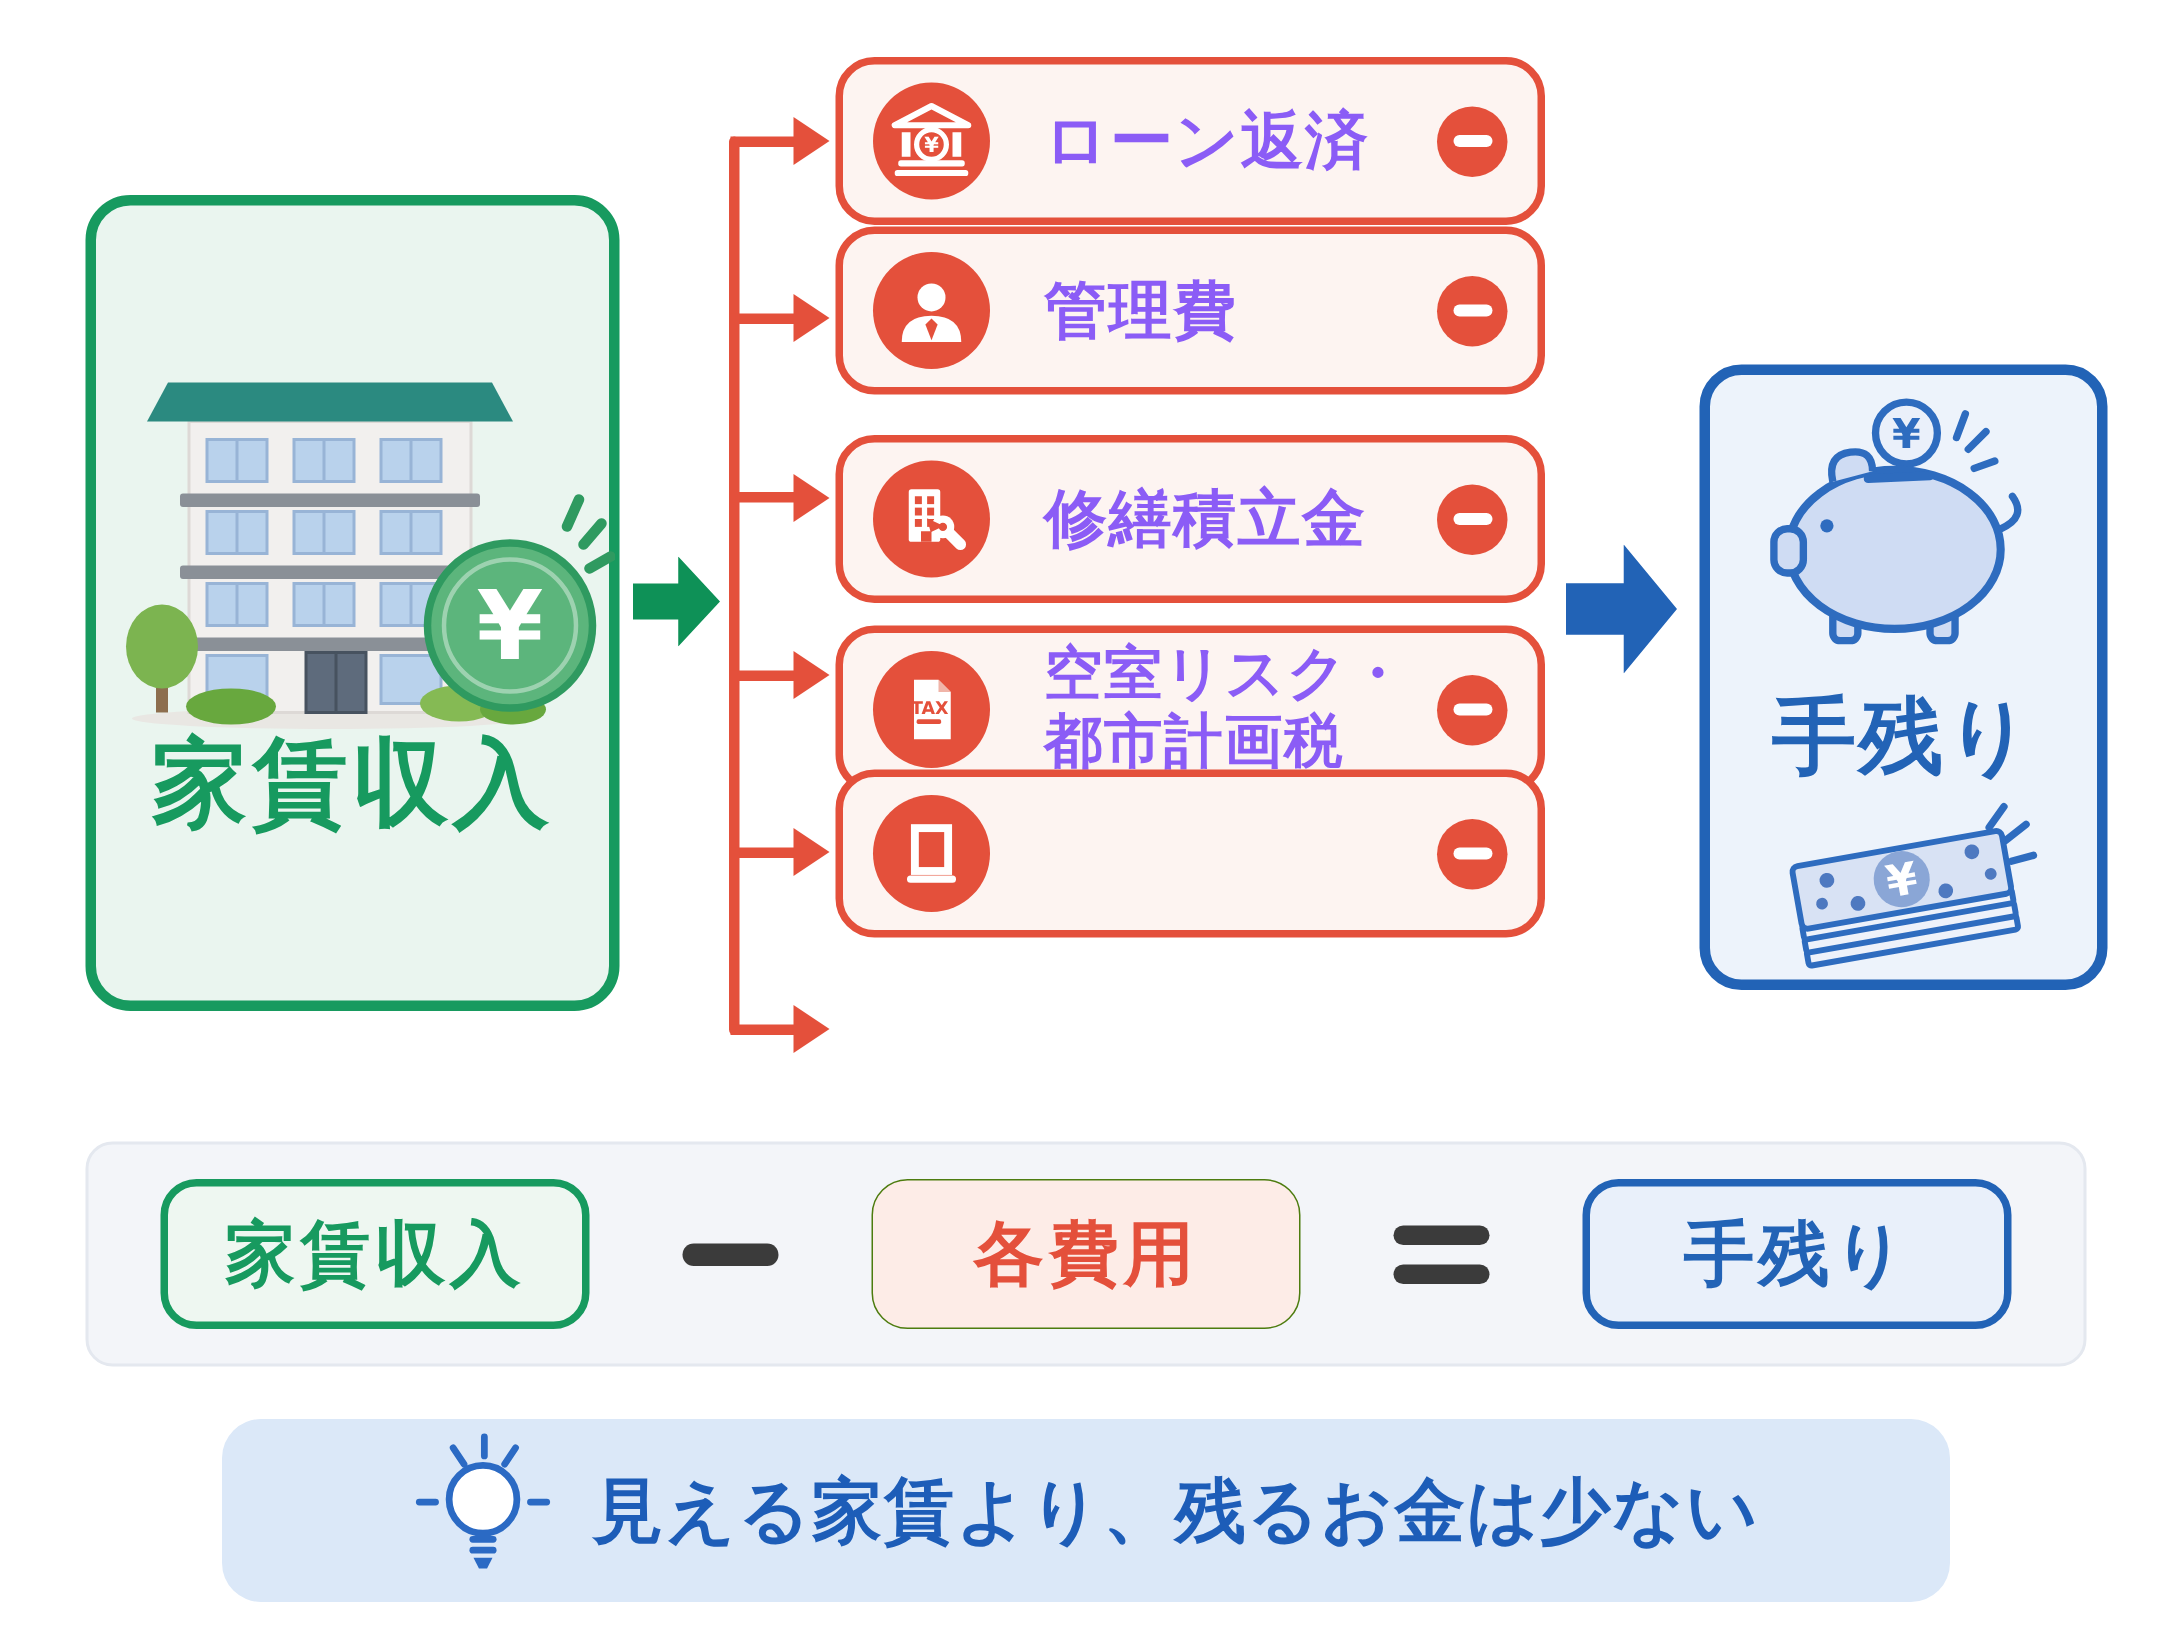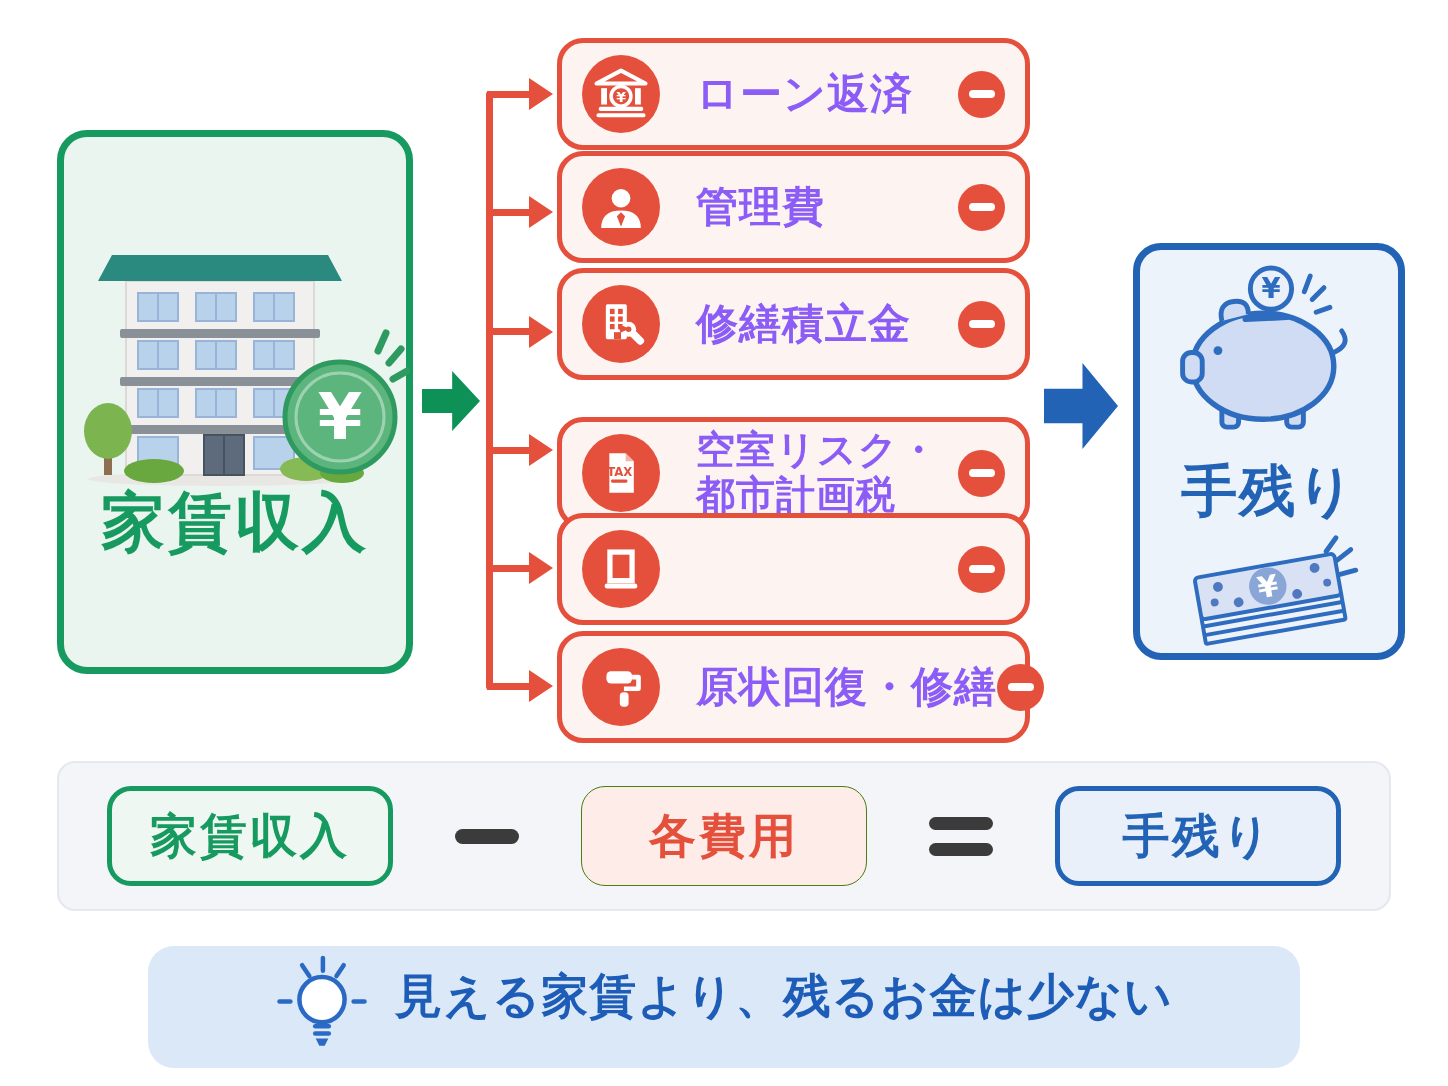--- a/index.html
+++ b/index.html
@@ -62,21 +62,21 @@
   .op-minus{width:64px;height:15px;background:#3b3b3b;border-radius:8px;}
   .op-equals{display:flex;flex-direction:column;gap:13px;}
   .op-equals .bar{width:64px;height:13px;background:#3b3b3b;border-radius:7px;}
   
   .note-bar{
     position:absolute;left:148px;top:946px;width:1152px;height:122px;box-sizing:border-box;
     background:#dbe8f8;border-radius:26px;
     display:flex;align-items:center;justify-content:center;gap:26px;
   }
   .bulb{width:94px;height:102px;margin-top:-4px;flex:0 0 auto;}
-  .note-col{display:flex;flex-direction:column;align-items:flex-end;}
+  .note-col{display:flex;flex-direction:row;align-items:flex-end;}
   .note-text{font-size:47px;font-weight:900;color:#1d5db8;letter-spacing:1px;white-space:nowrap;}
   .note-dots{margin-top:7px;height:14px;background-image:radial-gradient(circle at 7px 7px,#2b6ac4 5.5px,rgba(0,0,0,0) 6.2px);
     background-size:30px 14px;background-repeat:repeat-x;}
 </style>
 </head>
 <body>
 
 <div class="canvas">
 
   <div class="income-box">
@@ -178,21 +178,21 @@
         <path d="M7,42 q0,-15 17,-15 q17,0 17,15 z" fill="#fff"></path>
         <polygon points="24,28.5 20.5,32 24,41 27.5,32" fill="#e4503b"></polygon>
       </svg>
     </div>
     <div class="exp-label">管理費</div>
     <div class="minus-badge">
         <div class="bar"></div>
       </div>
   </div>
 
-  <div class="exp" style="top:268px">
+  <div class="exp" style="top:290px">
     <div class="exp-icon">
       <svg viewBox="0 0 48 48">
         <rect x="11" y="7" width="18" height="30" rx="1.5" fill="#fff"></rect>
         <g fill="#e4503b">
           <rect x="14.5" y="11" width="4" height="4.5"></rect>
             <rect x="21.5" y="11" width="4" height="4.5"></rect>
           <rect x="14.5" y="17.5" width="4" height="4.5"></rect>
             <rect x="21.5" y="17.5" width="4" height="4.5"></rect>
           <rect x="14.5" y="24" width="4" height="4.5"></rect>
             <rect x="21.5" y="24" width="4" height="4.5"></rect>
@@ -233,33 +233,20 @@
       <svg viewBox="0 0 48 48">
         <rect x="14.5" y="9.5" width="19" height="24.5" fill="none" stroke="#fff" stroke-width="4.5"></rect>
         <rect x="10" y="36.5" width="28" height="4.2" rx="2" fill="#fff"></rect>
       </svg>
     </div>
     <div class="minus-badge">
         <div class="bar"></div>
       </div>
   </div>
 
-  <div class="exp" style="top:631px">
-    <div class="exp-icon">
-      <svg viewBox="0 0 48 48">
-        <rect x="11.5" y="10.5" width="22" height="10.5" rx="4" fill="#fff"></rect>
-        <path d="M33.5,15.5 h5.5 v10 h-12.5" fill="none" stroke="#fff" stroke-width="4" stroke-linejoin="round"></path>
-        <rect x="23" y="28.5" width="7.5" height="12.5" rx="3.2" fill="#fff"></rect>
-      </svg>
-    </div>
-    <div class="exp-label">原状回復・修繕</div>
-    <div class="minus-badge">
-        <div class="bar"></div>
-      </div>
-  </div>
 
   <div class="block-arrow blue-arrow"></div>
 
   <div class="result-box">
     <svg class="piggy-art" viewBox="0 0 220 185">
       <g stroke="#2e6cbf" stroke-width="5" stroke-linecap="round">
         <line x1="152" y1="14" x2="146" y2="30"></line>
         <line x1="166" y1="26" x2="154" y2="38"></line>
         <line x1="172" y1="46" x2="158" y2="51"></line>
       </g>

